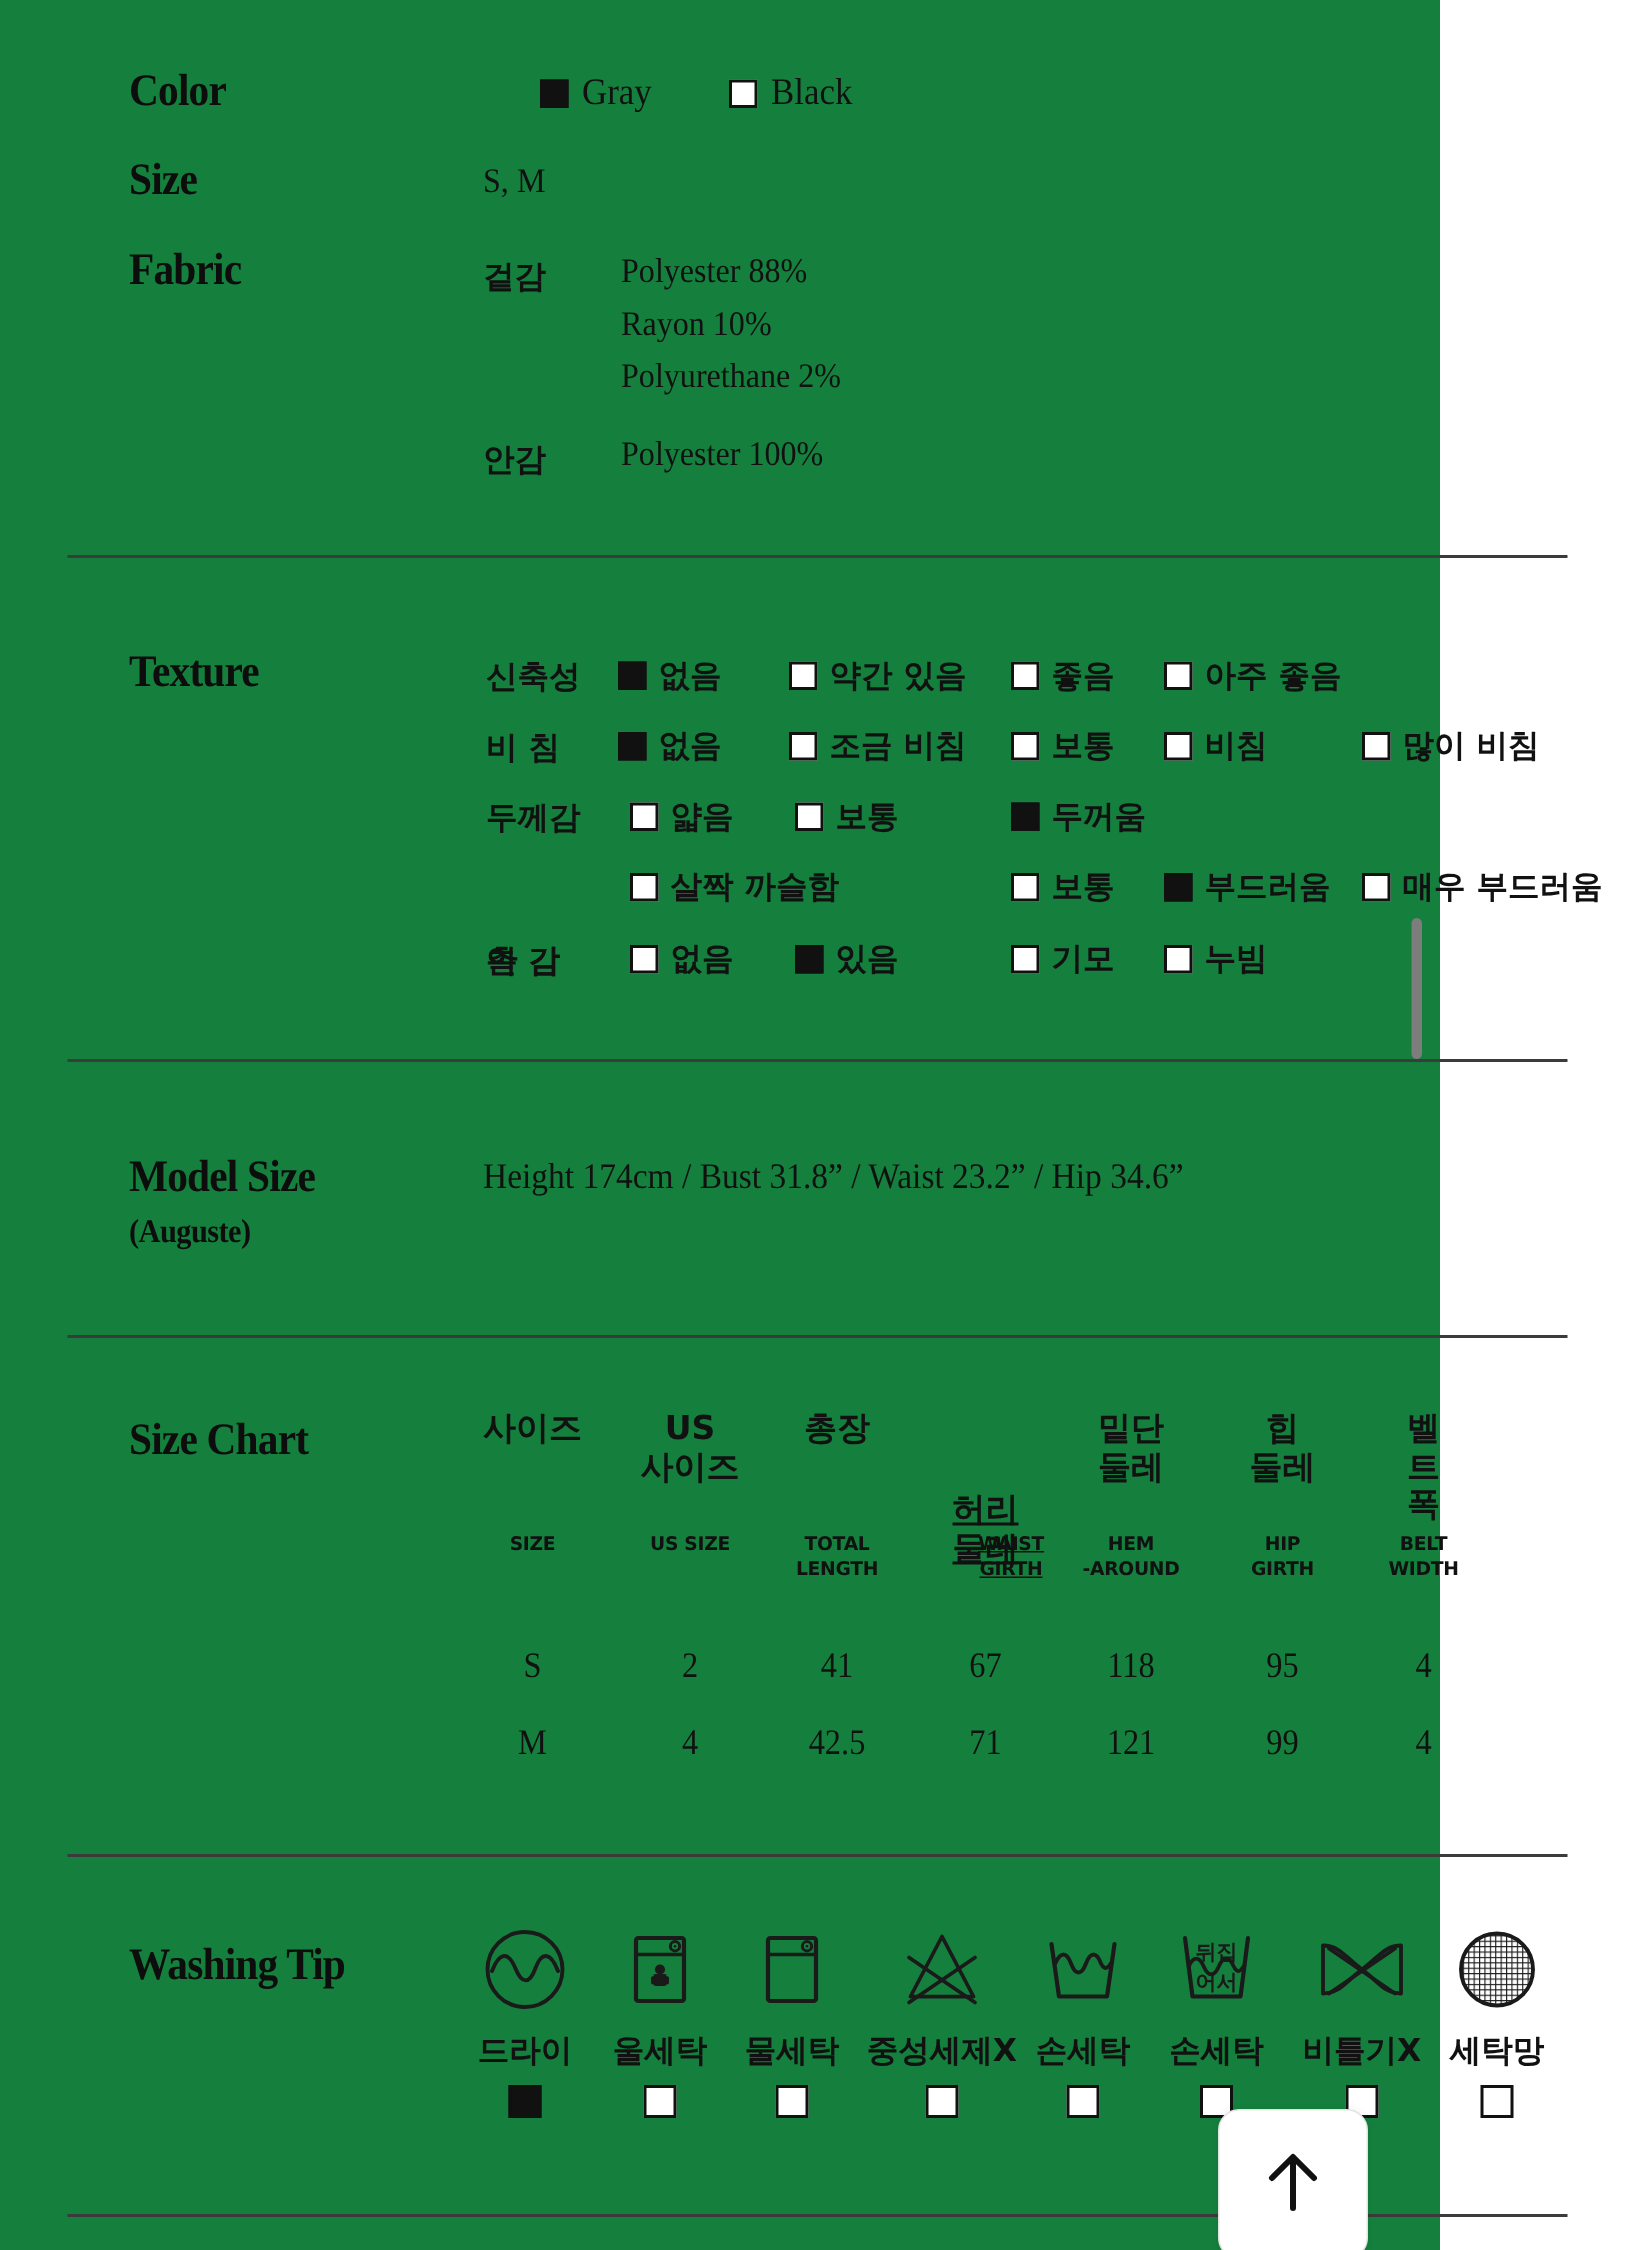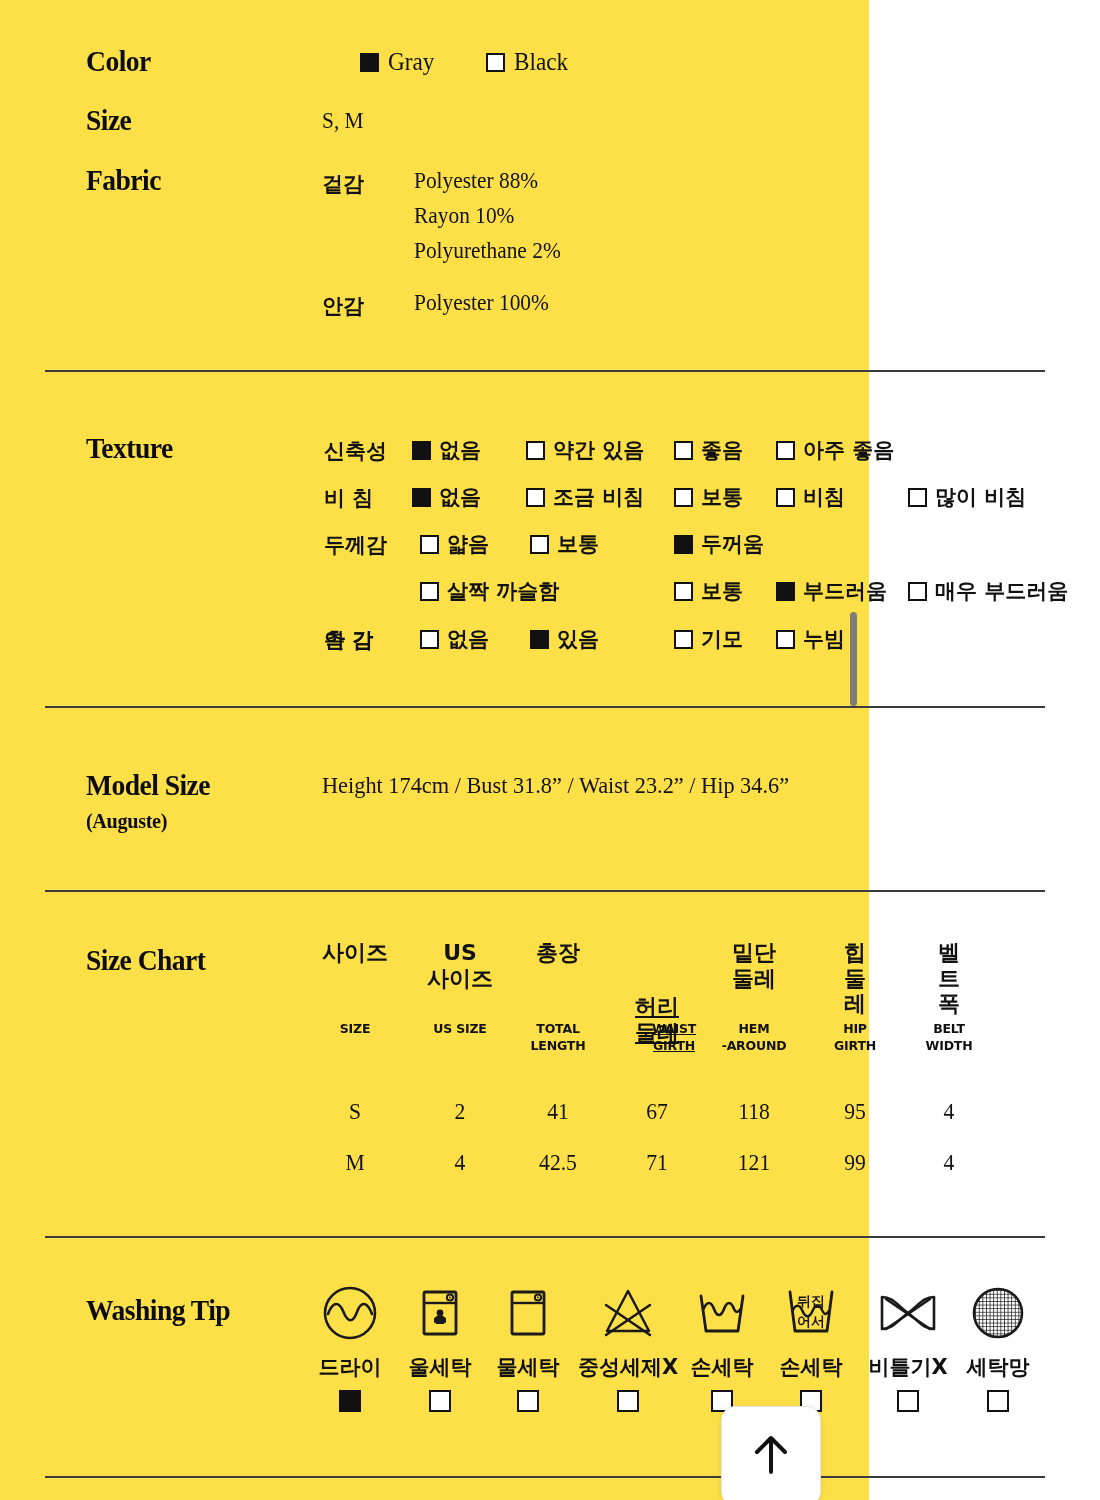--- a/index.html
+++ b/index.html
@@ -3,21 +3,21 @@
 <meta charset="utf-8">
 <style>
   * { box-sizing: border-box; margin: 0; padding: 0; }
   html, body {
     width: 1100px; height: 1500px;
     background: #ffffff;
     font-family: "Liberation Serif", "DejaVu Serif", serif;
     color: #111111;
     overflow: hidden;
   }
-  #page { position: relative; width: 869px; height: 1500px; background: #fde047; }
+  #page { position: relative; width: 960px; height: 1500px; background: #15803d; }
 
   
   .sec-label {
     font-family: "Liberation Serif", "DejaVu Serif", serif;
     font-weight: 700;
     font-size: 30px;
     letter-spacing: -0.6px;
     color: #0d0d0d;
     transform: scaleX(0.92);
     transform-origin: left center;

